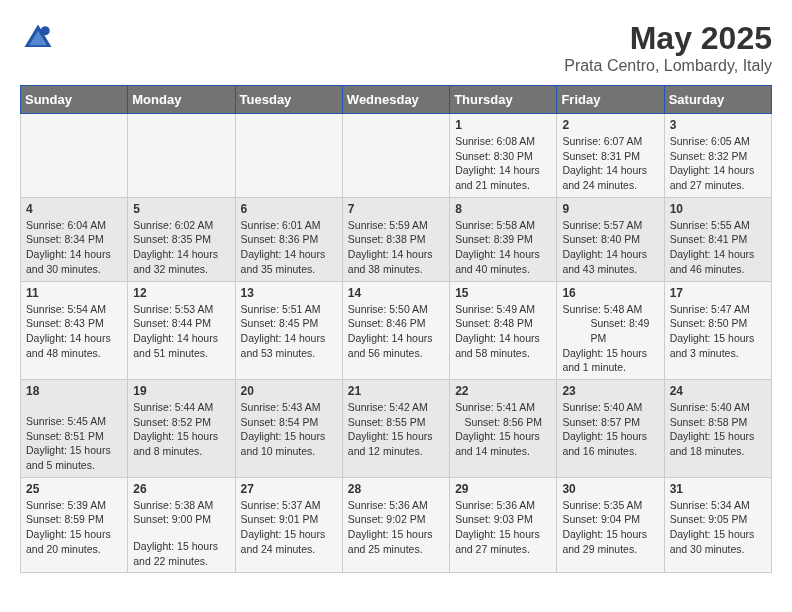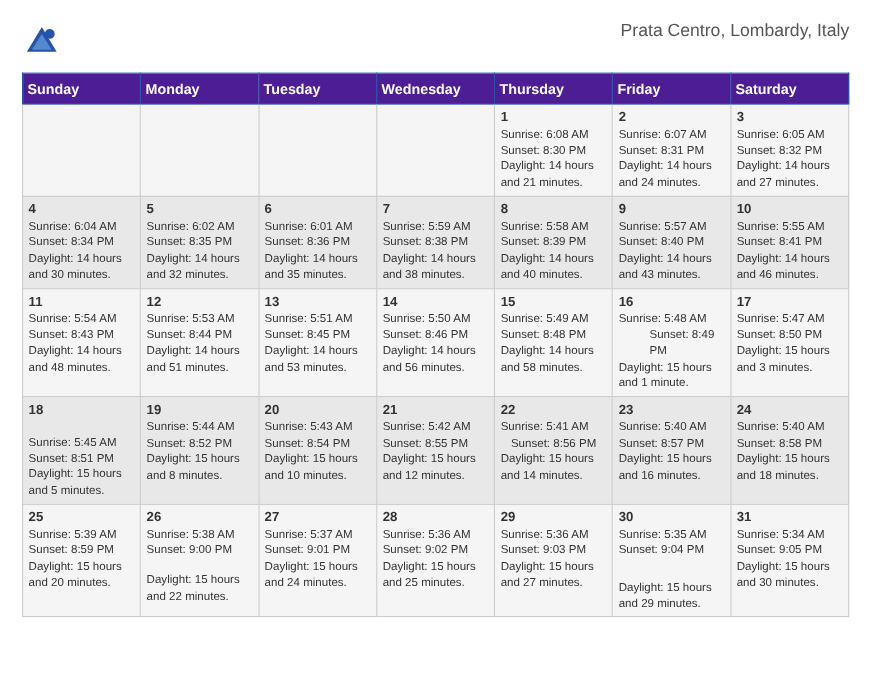--- a/index.html
+++ b/index.html
@@ -50,21 +50,21 @@
     }
     .location {
       font-size: 16px;
       color: #555;
     }
     table {
       width: 100%;
       border-collapse: collapse;
     }
     thead tr th {
-      background-color: #4c1d95;
+      background-color: #737373;
       color: #fff;
       font-size: 13px;
       font-weight: bold;
       padding: 6px 4px;
       text-align: left;
       border: 1px solid #2255aa;
     }
     tbody tr td {
       border: 1px solid #ccc;
       vertical-align: top;
@@ -95,20 +95,21 @@
 
 <div class="header">
   <div class="logo">
     <svg class="logo-icon" viewBox="0 0 40 40">
       <polygon points="20,5 35,30 5,30" fill="#2255aa"></polygon>
       <polygon points="20,12 30,28 10,28" fill="#5588cc"></polygon>
       <circle cx="28" cy="12" r="5" fill="#2255aa"></circle>
     </svg>
   </div>
   <div class="title-block">
+    <div class="month-title">May 2025</div>
     <div class="location">Prata Centro, Lombardy, Italy</div>
   </div>
 </div>
 
 <table>
   <thead>
     <tr>
     <th>Sunday</th>
         <th>Monday</th>
         <th>Tuesday</th>
@@ -303,21 +304,21 @@
         <td>
           <span class="day-num">29</span>
           <span style="display: block; line-height: 1.4;">Sunrise: 5:36 AM</span>
           <span style="display: block; line-height: 1.4;">Sunset: 9:03 PM</span>
           <span style="display: block; line-height: 1.4;">Daylight: 15 hours and 27 minutes.</span>
         </td>
         <td>
           <span class="day-num">30</span>
           <span style="display: block; line-height: 1.4;">Sunrise: 5:35 AM</span>
           <span style="display: block; line-height: 1.4;">Sunset: 9:04 PM</span>
-          <span style="display: block; line-height: 1.4; margin-top: 19px;">Daylight: 15 hours and 29 minutes.</span>
+          <span style="display: block; line-height: 1.4;">Daylight: 15 hours and 29 minutes.</span>
         </td>
         <td>
           <span class="day-num">31</span>
           <span style="display: block; line-height: 1.4;">Sunrise: 5:34 AM</span>
           <span style="display: block; line-height: 1.4;">Sunset: 9:05 PM</span>
           <span style="display: block; line-height: 1.4;">Daylight: 15 hours and 30 minutes.</span>
         </td>
       </tr>
     </tbody>
 </table>

